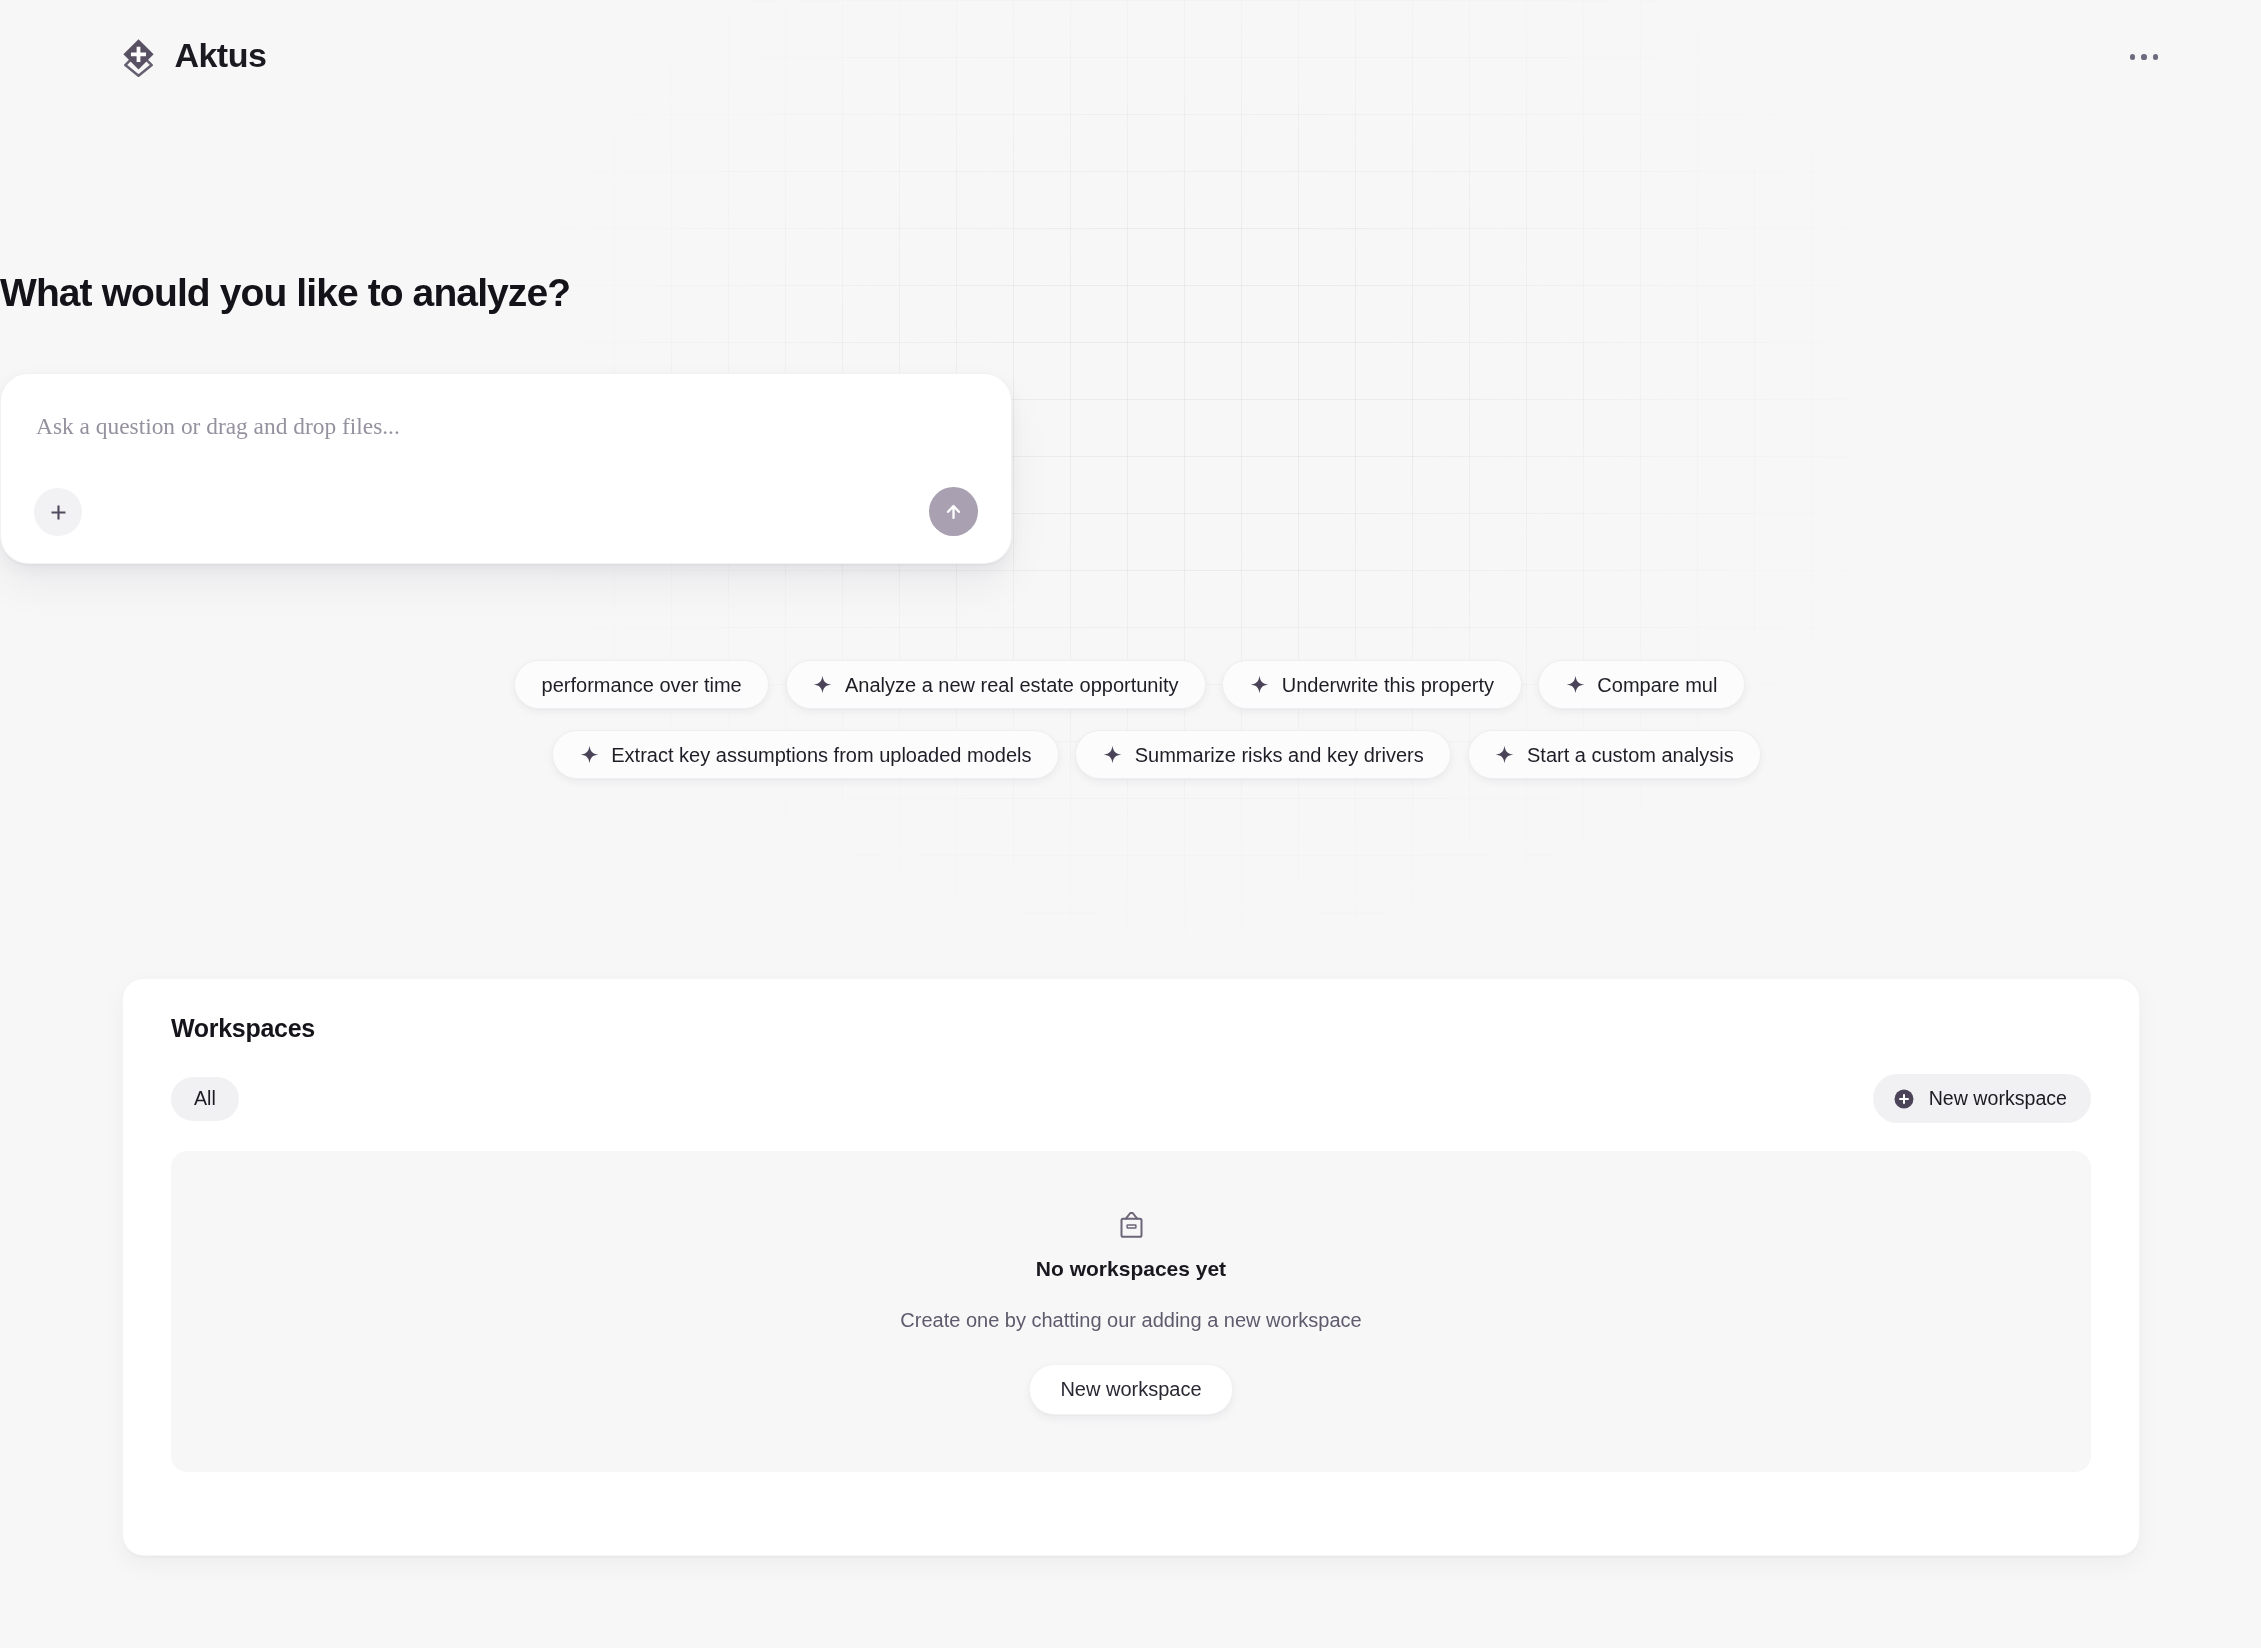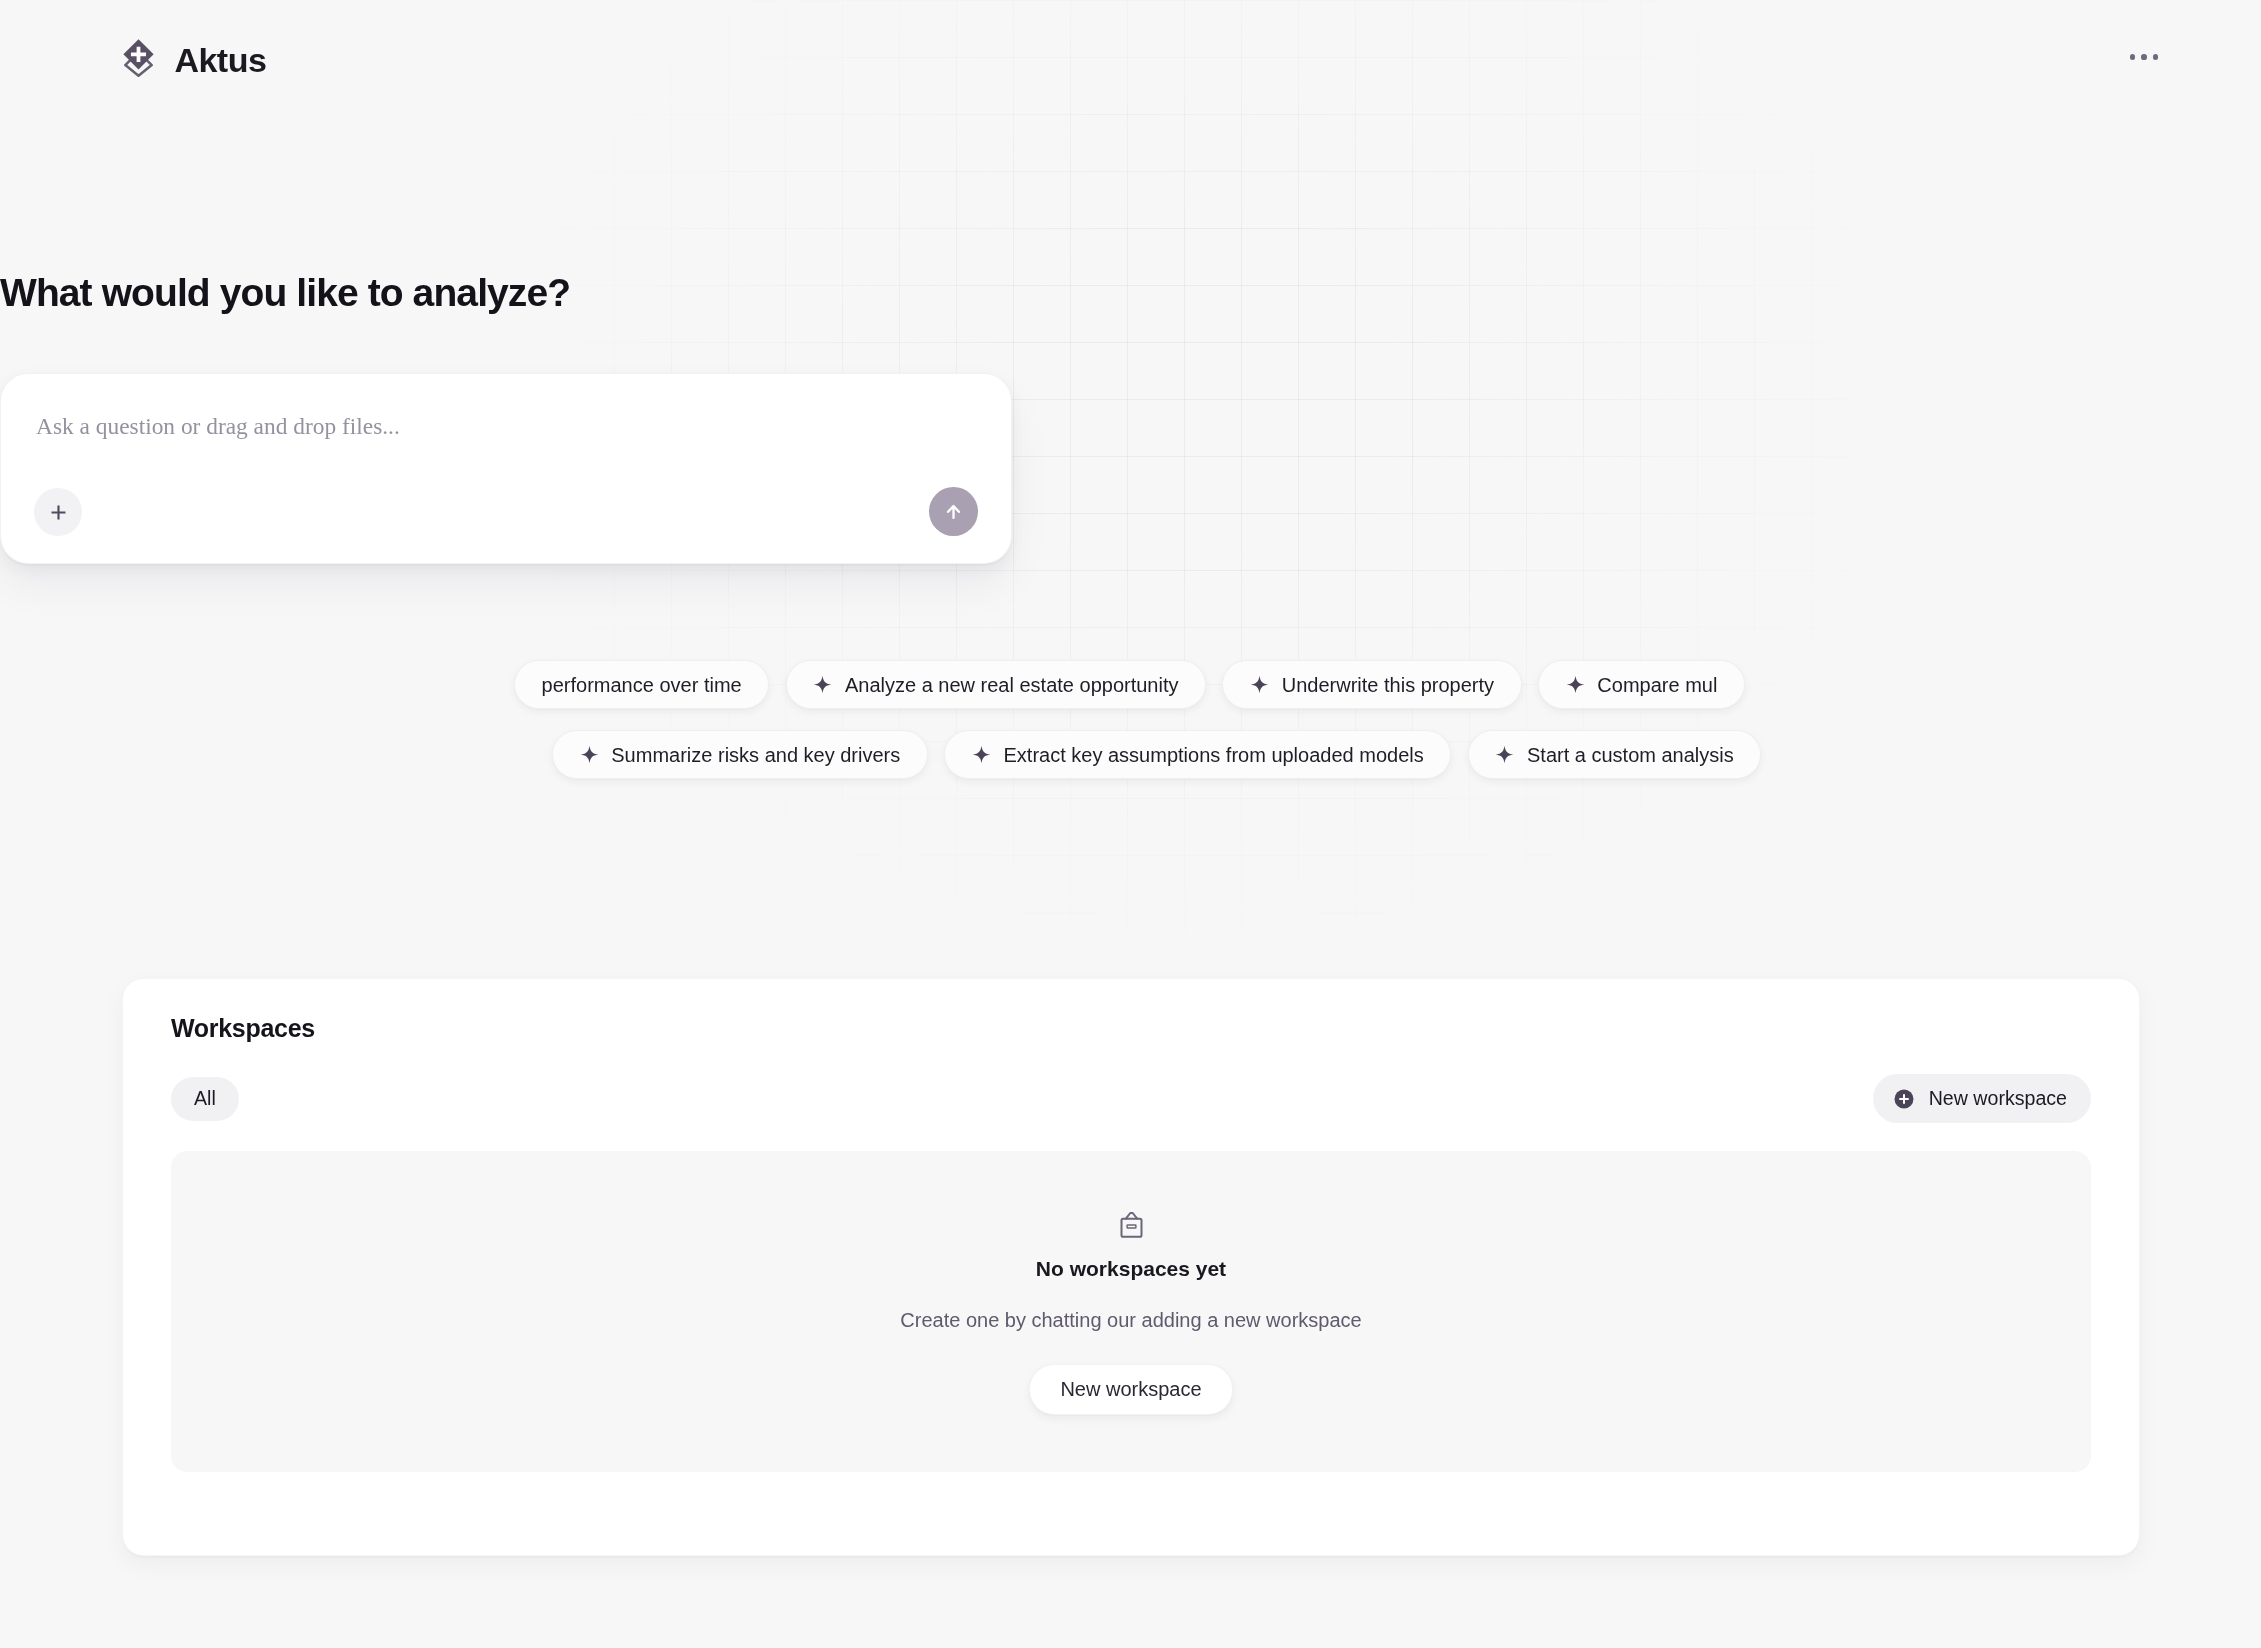--- a/index.html
+++ b/index.html
@@ -41,21 +41,21 @@
     width: 2261px;
     height: 114px;
     display: flex;
     align-items: center;
     justify-content: space-between;
     padding: 0 94px 0 119px;
   }
 
   .brand {
     display: flex;
-    align-items: flex-end;
+    align-items: flex-start;
     gap: 16.4px;
   }
 
   .brand-mark {
     width: 39px;
     height: 39px;
     position: relative;
     flex: none;
   }
   .brand-mark svg { display:block; width:39px; height:39px; }
@@ -399,29 +399,29 @@
     </button>
   </div>
 
   <div class="pill-row" id="pill-row-2">
     <button class="pill">
       <span class="spark">
         <svg viewBox="0 0 30 30" xmlns="http://www.w3.org/2000/svg">
             <path d="M15 1 C16.4 10.4 19.6 13.6 29 15 C19.6 16.4 16.4 19.6 15 29 C13.6 19.6 10.4 16.4 1 15 C10.4 13.6 13.6 10.4 15 1 Z" fill="#4b4458"></path>
           </svg>
       </span>
+      <span class="pill-label">Extract key assumptions from uploaded models</span>
+    </button>
+    <button class="pill">
+      <span class="spark">
+        <svg viewBox="0 0 30 30" xmlns="http://www.w3.org/2000/svg">
+            <path d="M15 1 C16.4 10.4 19.6 13.6 29 15 C19.6 16.4 16.4 19.6 15 29 C13.6 19.6 10.4 16.4 1 15 C10.4 13.6 13.6 10.4 15 1 Z" fill="#4b4458"></path>
+          </svg>
+      </span>
       <span class="pill-label">Summarize risks and key drivers</span>
-    </button>
-    <button class="pill">
-      <span class="spark">
-        <svg viewBox="0 0 30 30" xmlns="http://www.w3.org/2000/svg">
-            <path d="M15 1 C16.4 10.4 19.6 13.6 29 15 C19.6 16.4 16.4 19.6 15 29 C13.6 19.6 10.4 16.4 1 15 C10.4 13.6 13.6 10.4 15 1 Z" fill="#4b4458"></path>
-          </svg>
-      </span>
-      <span class="pill-label">Extract key assumptions from uploaded models</span>
     </button>
     <button class="pill">
       <span class="spark">
         <svg viewBox="0 0 30 30" xmlns="http://www.w3.org/2000/svg">
             <path d="M15 1 C16.4 10.4 19.6 13.6 29 15 C19.6 16.4 16.4 19.6 15 29 C13.6 19.6 10.4 16.4 1 15 C10.4 13.6 13.6 10.4 15 1 Z" fill="#4b4458"></path>
           </svg>
       </span>
       <span class="pill-label">Start a custom analysis</span>
     </button>
   </div>

